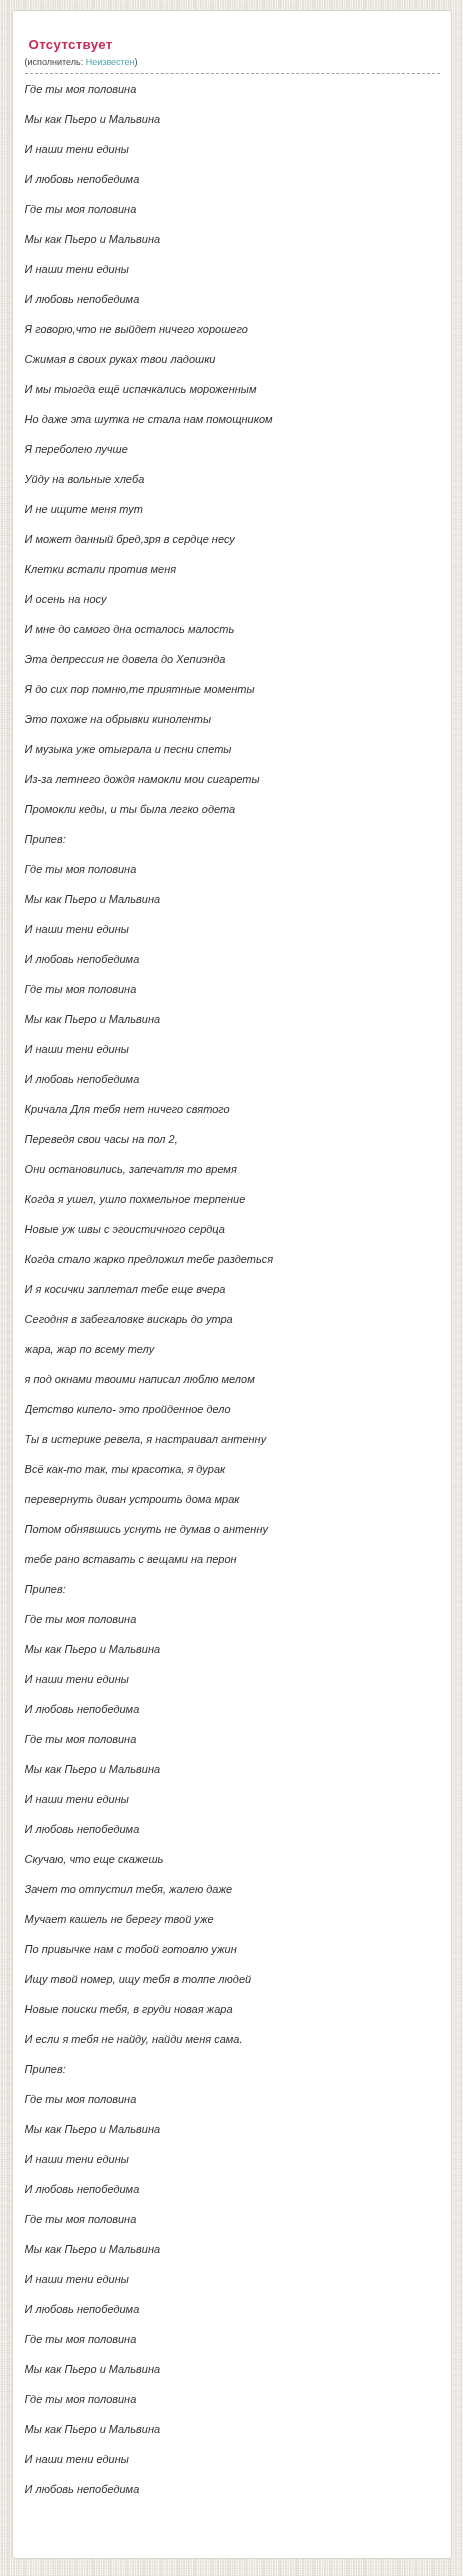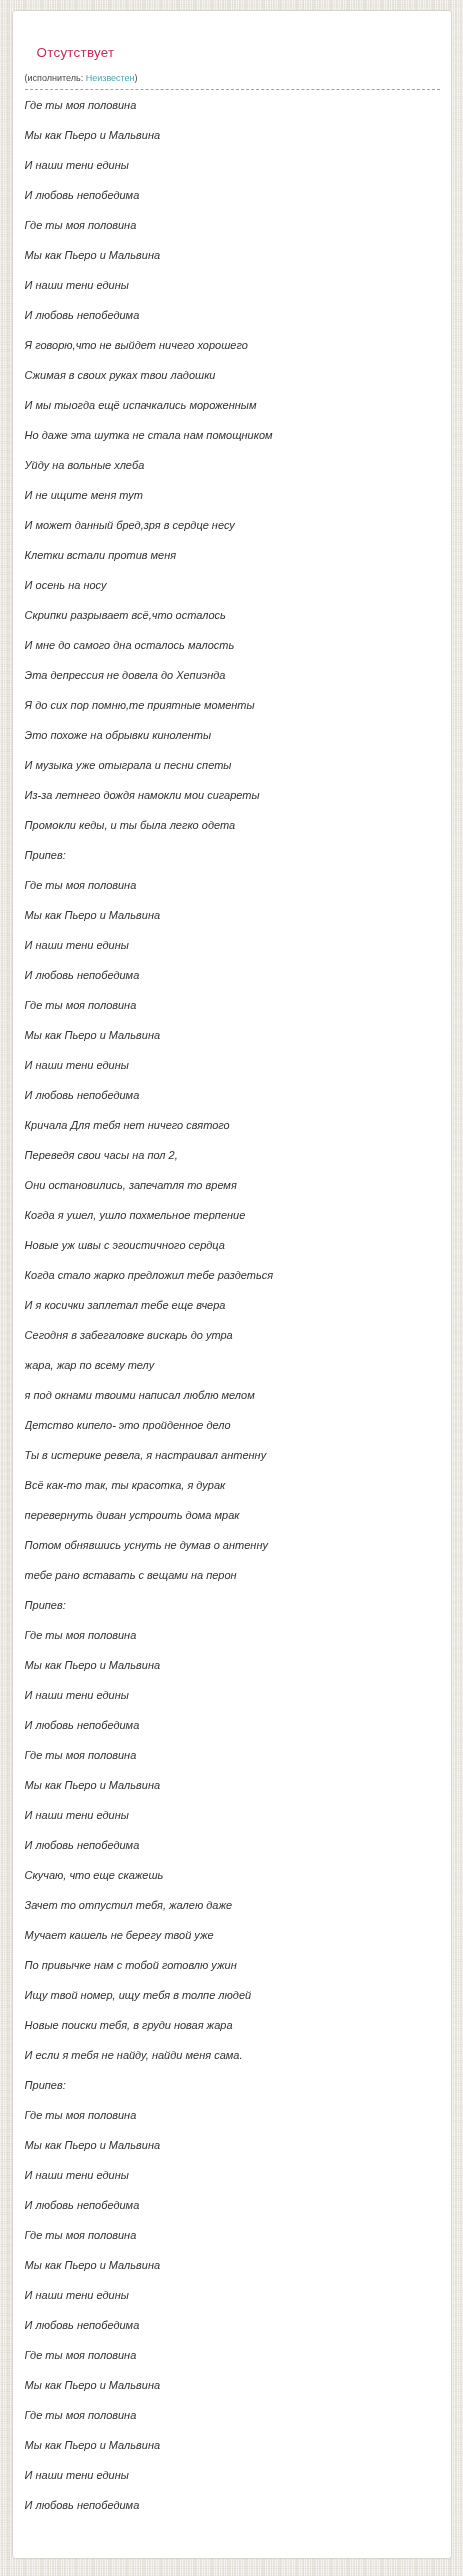--- a/index.html
+++ b/index.html
@@ -29,23 +29,23 @@
   }
   .card-inner {
     padding: 5.8px 11px 0 12px;
   }
   .header {
     padding-top: 16px;
     padding-bottom: 4.6px;
     border-bottom: 0.6px dashed #97a4aa;
   }
   .title {
-    margin: 12px;
+    margin: 4px;
     font-size: 13.3px;
-    font-weight: 400;
+    font-weight: 700;
     line-height: 15px;
     color: #c72d59;
     letter-spacing: 0.3px;
   }
   .artist {
     margin-top: 2.9px;
     font-size: 9px;
     line-height: 12px;
     color: #454545;
   }
@@ -83,26 +83,26 @@
         <p>И наши тени едины</p>
         <p>И любовь непобедима</p>
         <p>Где ты моя половина</p>
         <p>Мы как Пьеро и Мальвина</p>
         <p>И наши тени едины</p>
         <p>И любовь непобедима</p>
         <p>Я говорю,что не выйдет ничего хорошего</p>
         <p>Сжимая в своих руках твои ладошки</p>
         <p>И мы тыогда ещё испачкались мороженным</p>
         <p>Но даже эта шутка не стала нам помощником</p>
+        <p>Я переболею лучше</p>
         <p>Уйду на вольные хлеба</p>
         <p>И не ищите меня тут</p>
         <p>И может данный бред,зря в сердце несу</p>
         <p>Клетки встали против меня</p>
         <p>И осень на носу</p>
-        <p>Скрипки разрывает всё,что осталось</p>
         <p>И мне до самого дна осталось малость</p>
         <p>Эта депрессия не довела до Хепиэнда</p>
         <p>Я до сих пор помню,те приятные моменты</p>
         <p>Это похоже на обрывки киноленты</p>
         <p>И музыка уже отыграла и песни спеты</p>
         <p>Из-за летнего дождя намокли мои сигареты</p>
         <p>Промокли кеды, и ты была легко одета</p>
         <p>Припев:</p>
         <p>Где ты моя половина</p>
         <p>Мы как Пьеро и Мальвина</p>

